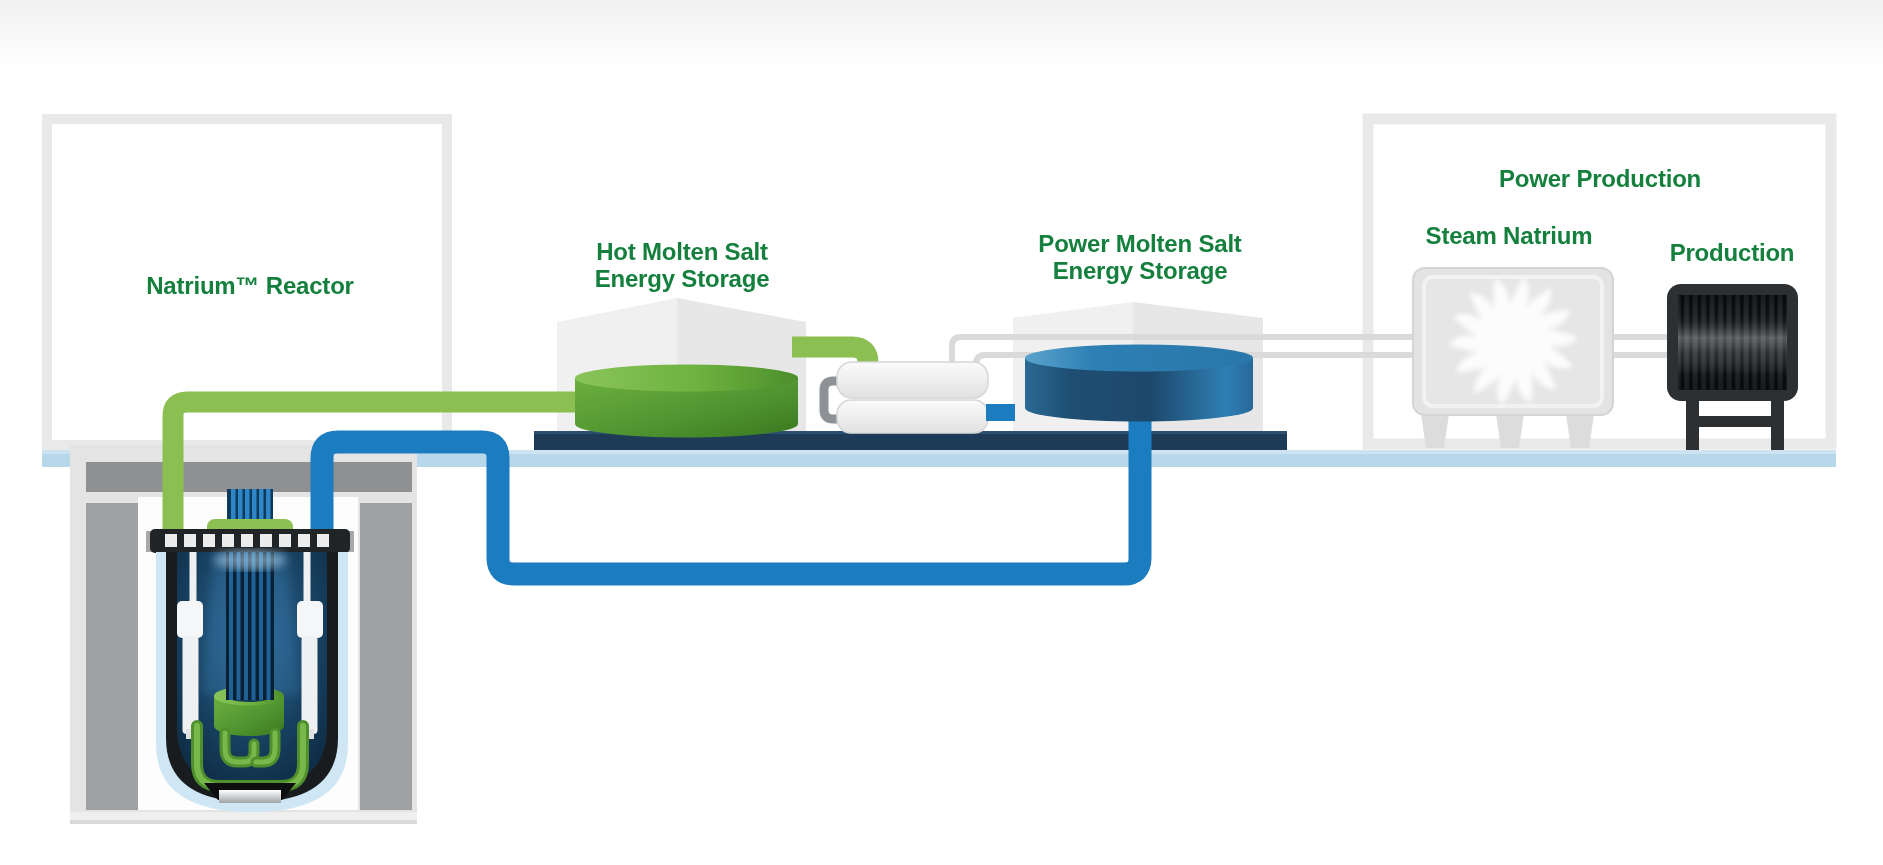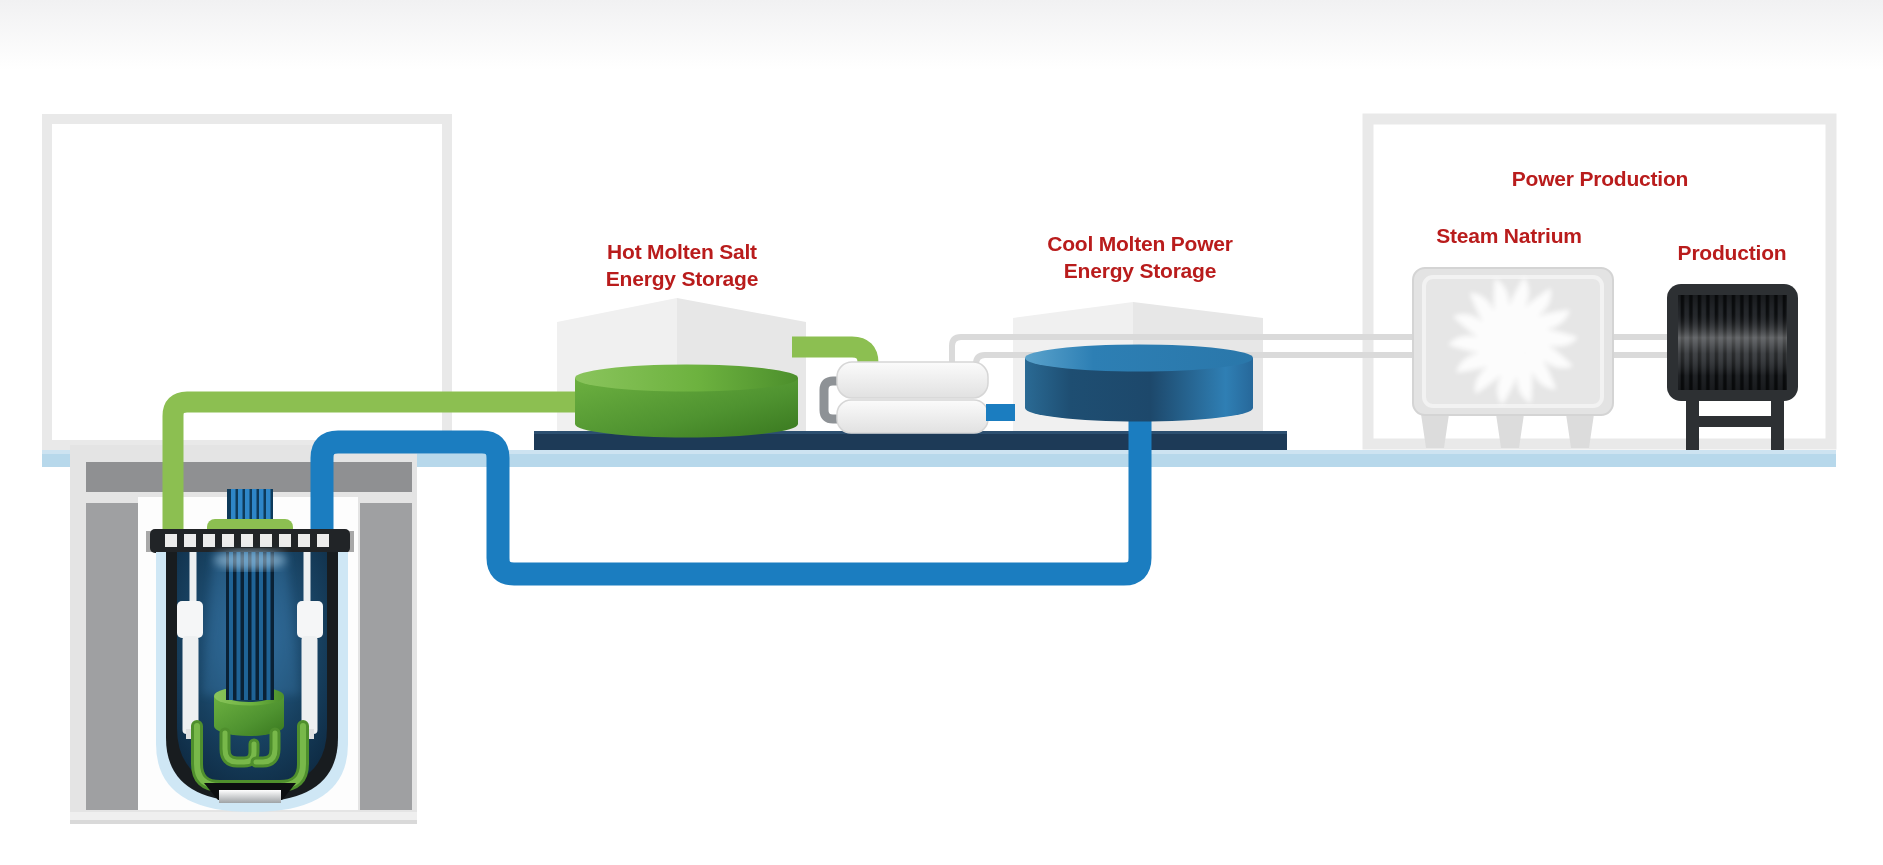--- a/index.html
+++ b/index.html
@@ -1,21 +1,21 @@
 <!DOCTYPE html>
 <html><head>
 <meta charset="utf-8">
 <style>
   html,body{margin:0;padding:0;background:#fff;}
   .stage{position:relative;width:1883px;height:865px;overflow:hidden;background:#ffffff;
          font-family:"Liberation Sans", sans-serif;}
   .topfade{position:absolute;left:0;top:0;width:100%;height:70px;
            background:linear-gradient(#f1f1f2,#ffffff);}
   .art{position:absolute;left:0;top:0;}
-  .lbl{position:absolute;color:#b91c1c;font-weight:bold;font-size:21px;line-height:27px;
+  .lbl{position:absolute;color:#15803d;font-weight:bold;font-size:24px;line-height:27px;
        text-align:center;letter-spacing:-0.2px;z-index:5;}
 </style>
 </head>
 <body>
 
 <div class="stage">
   <div class="topfade"></div>
 
   <svg class="art" width="1883" height="865" viewBox="0 0 1883 865">
     <defs>
@@ -248,29 +248,30 @@
     <g>
       <rect x="1686" y="398" width="13" height="52" fill="#2d3033"></rect>
       <rect x="1771" y="398" width="13" height="52" fill="#2d3033"></rect>
       <rect x="1686" y="416" width="98" height="11" fill="#2d3033"></rect>
       <rect x="1667" y="284" width="131" height="117" rx="14" fill="#2d3033"></rect>
       <rect x="1678" y="295" width="109" height="95" fill="url(#slats)"></rect>
       <rect x="1678" y="295" width="109" height="95" fill="url(#genShine)"></rect>
     </g>
   </svg>
 
+  <div class="lbl" style="left:90px;top:272px;width:320px;">Natrium™ Reactor</div>
 
   <div class="lbl" style="left:532px;top:238px;width:300px;">
     <span>Hot Molten Salt</span><br>
     <span>Energy Storage</span>
   </div>
 
 
   <div class="lbl" style="left:990px;top:230px;width:300px;">
-    <span>Cool Molten Power</span><br>
+    <span>Power Molten Salt</span><br>
     <span>Energy Storage</span>
   </div>
 
   <div class="lbl" style="left:1440px;top:165px;width:320px;">Power Production</div>
 
   <div class="lbl" style="left:1389px;top:222px;width:240px;">Steam Natrium</div>
 
   <div class="lbl" style="left:1612px;top:239px;width:240px;">Production</div>
 </div>
 

